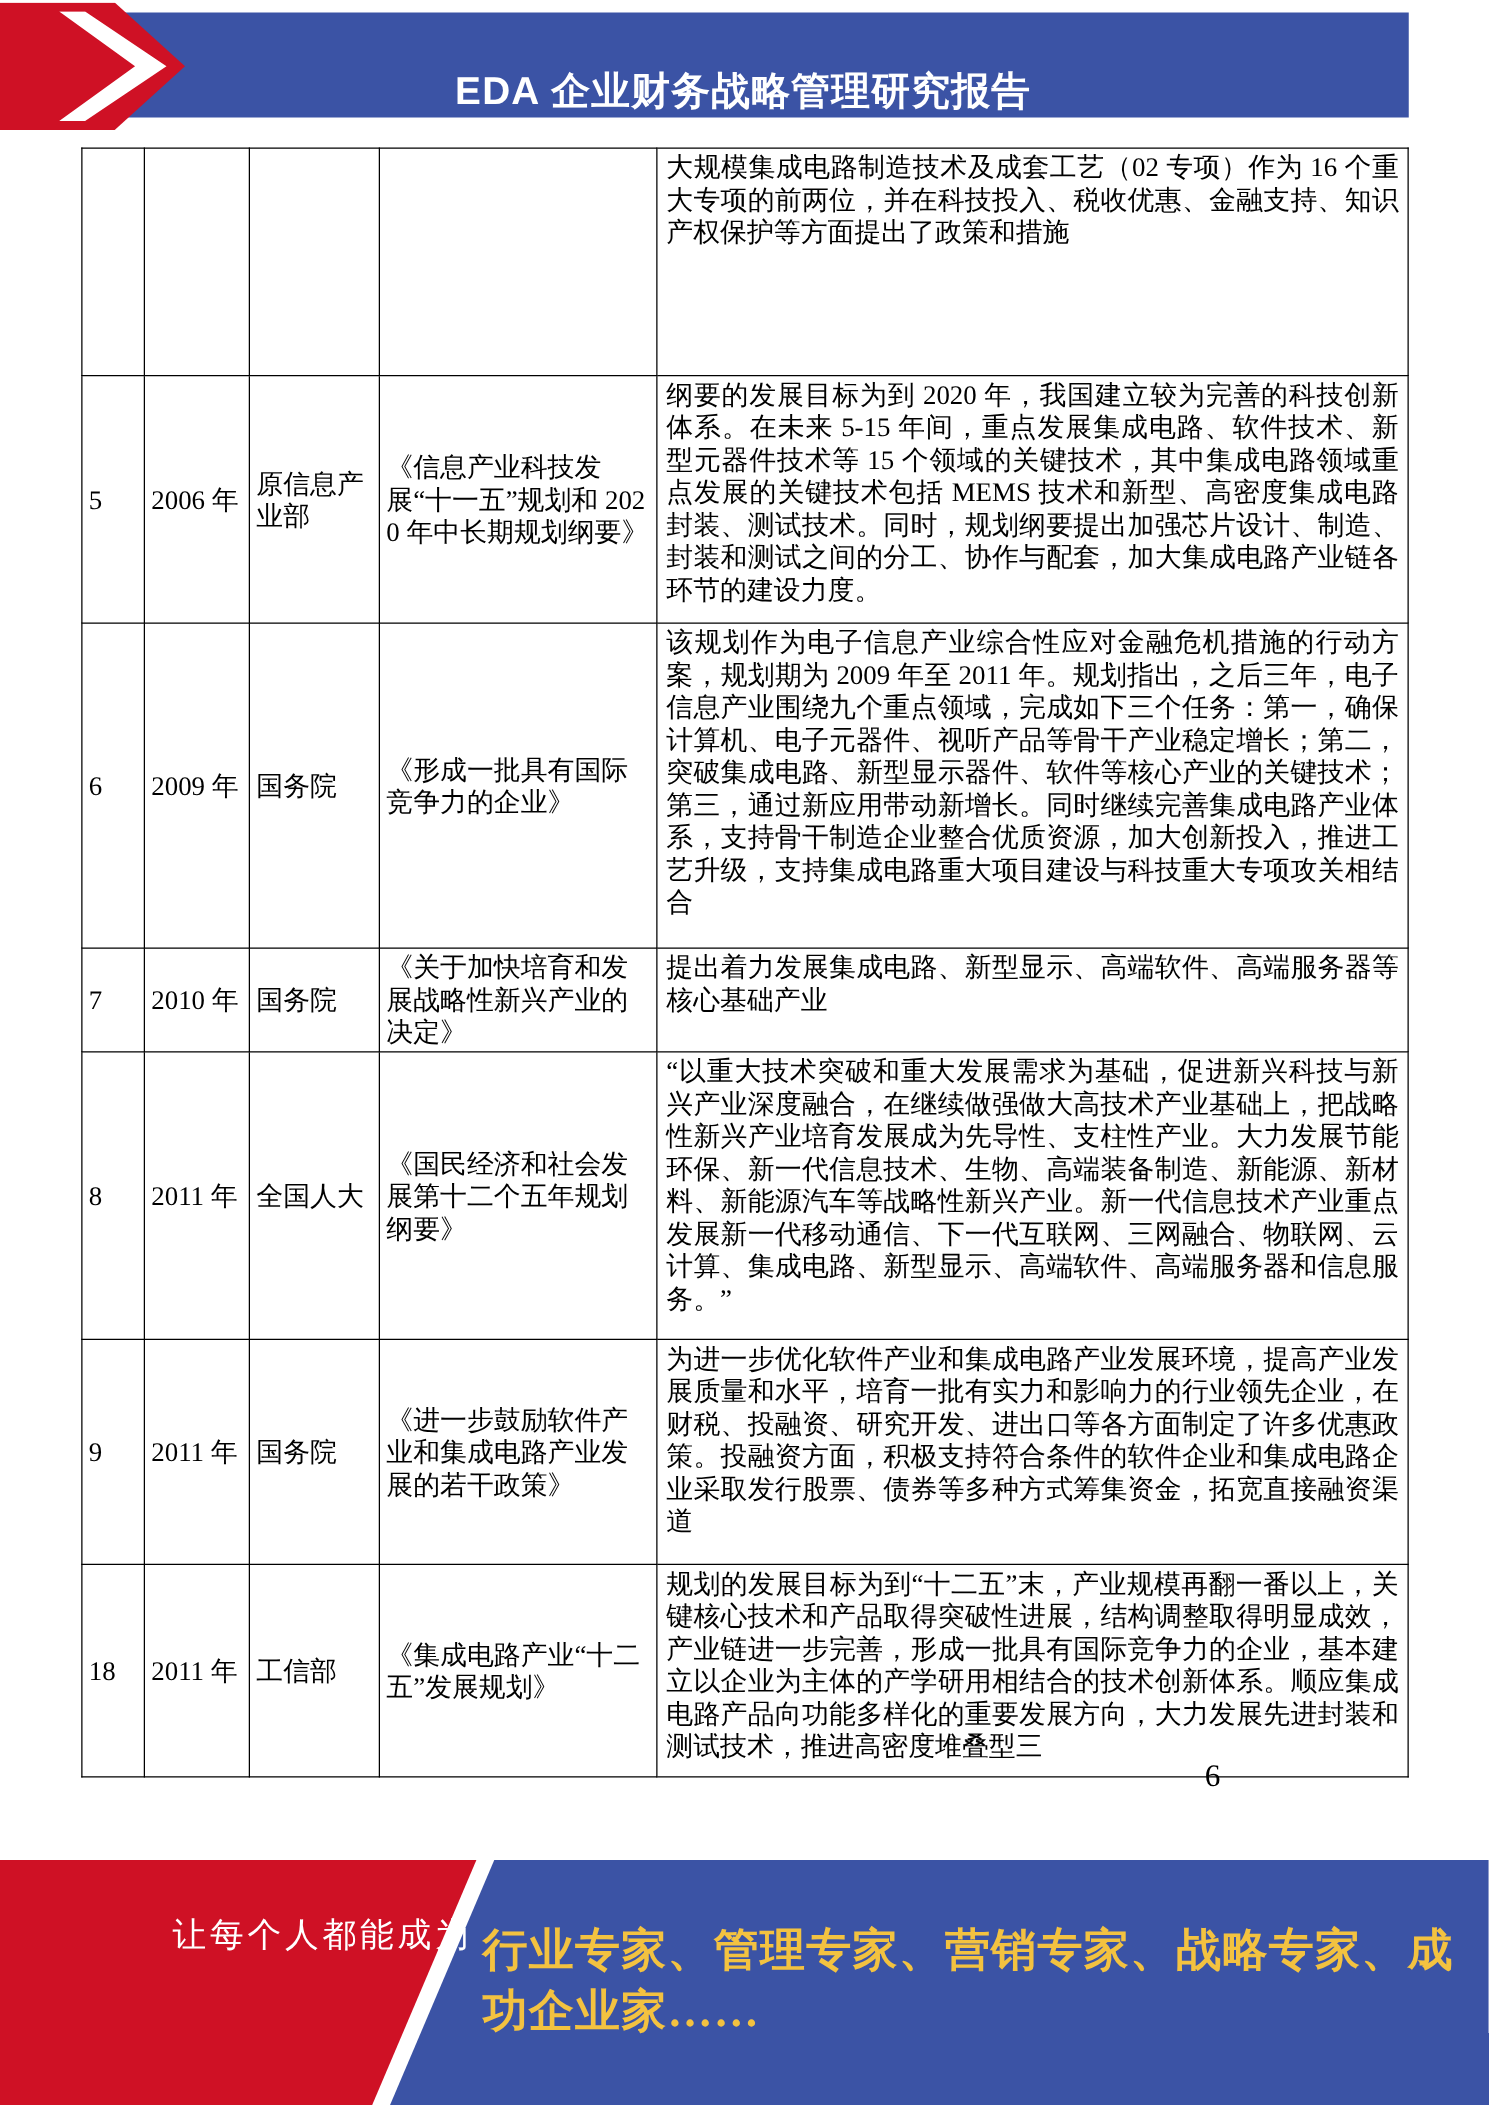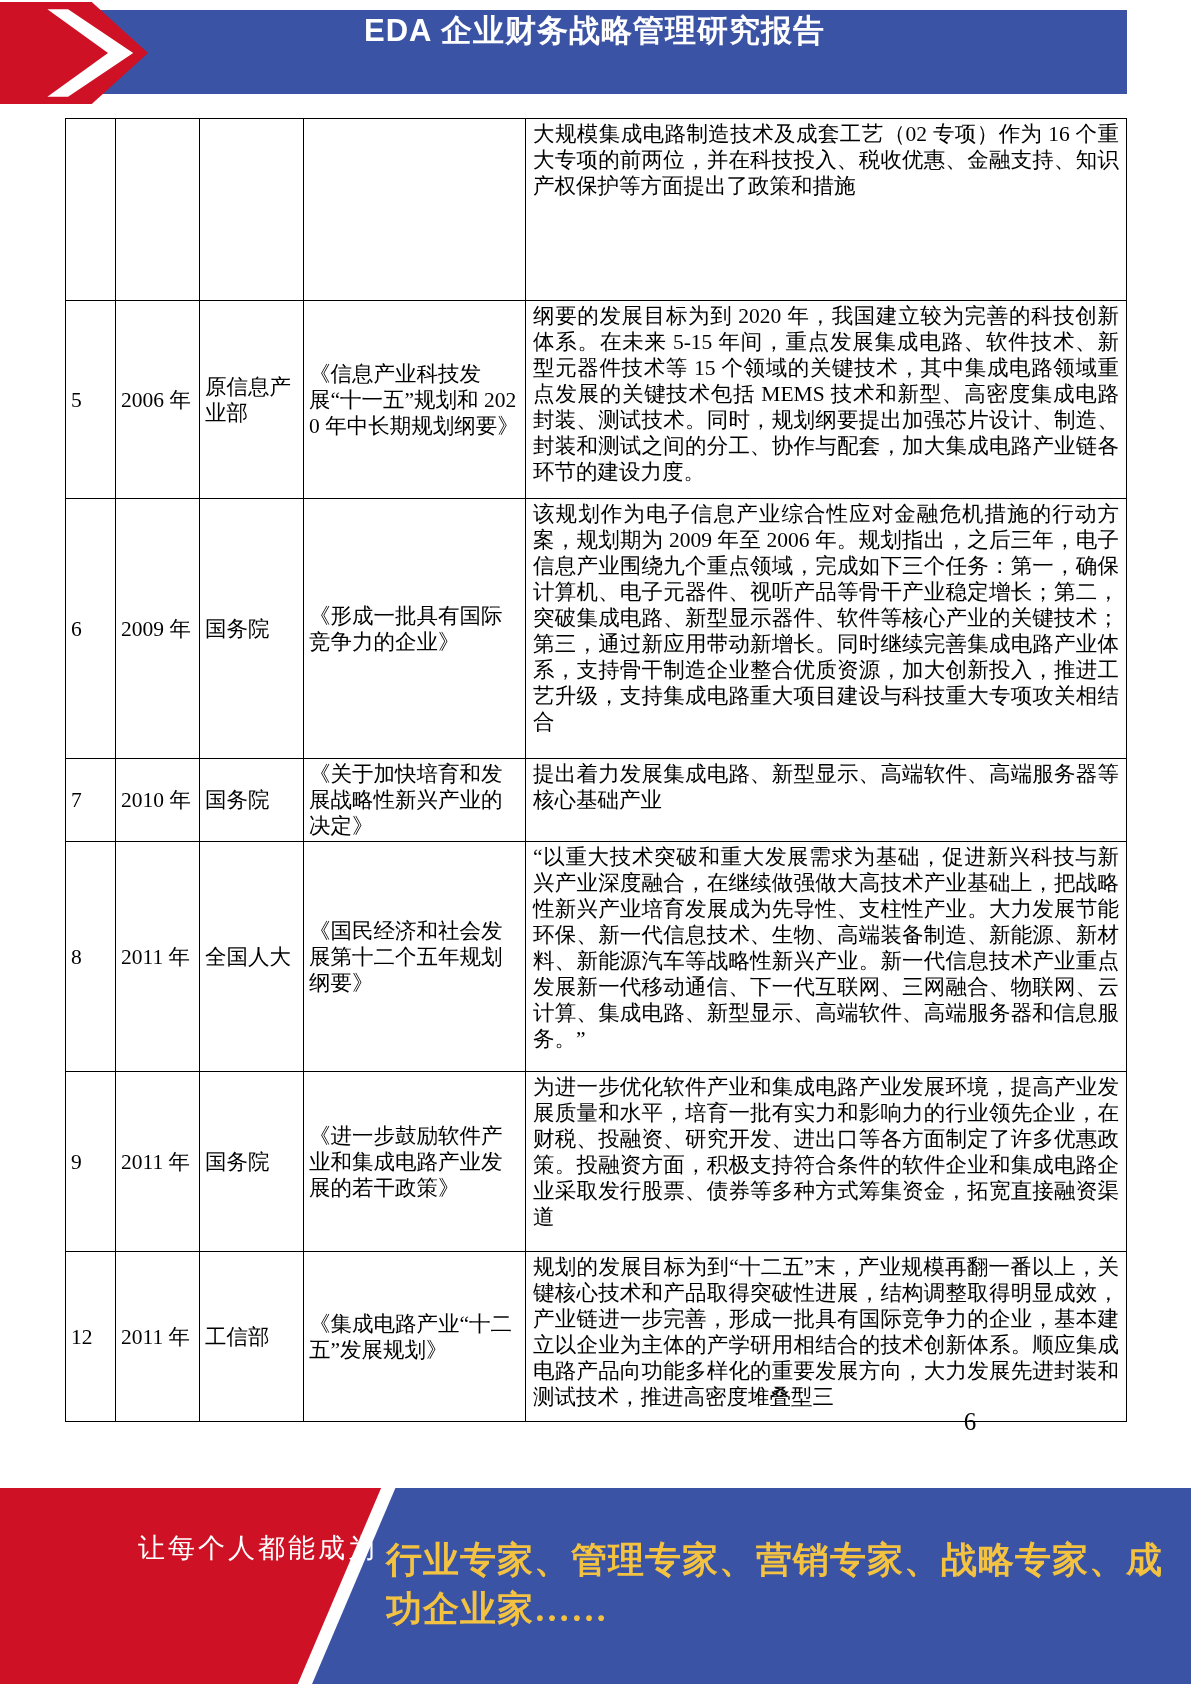--- a/index.html
+++ b/index.html
@@ -14,21 +14,21 @@
   :root {
     --red: #cf1125;
     --blue: #3b53a5;
     --gold: #f3c240;
   }
 
   
   .banner-bar {
     position: absolute; top: 10px; left: 62px; right: 64px; height: 84px;
     background: var(--blue);
-    display: flex; align-items: flex-start; justify-content: center;
+    display: flex; align-items: flex-end; justify-content: center;
   }
   .banner-title {
     color: #fff; font-weight: bold; font-size: 31px;
     font-family: "Liberation Sans", "DejaVu Sans", sans-serif;
     letter-spacing: 1px;
   }
   .arrow-wrap { position: absolute; top: 2px; left: 0; width: 148px; height: 102px; z-index: 3; }
   .arrow-red {
     position: absolute; inset: 0; background: var(--red);
     clip-path: polygon(0% 0%, 62% 0%, 100% 50%, 62% 100%, 0% 100%);
@@ -125,21 +125,21 @@
       <td class="c-year">2006 年</td>
       <td class="c-agency">原信息产业部</td>
       <td class="c-policy">《信息产业科技发展“十一五”规划和 2020 年中长期规划纲要》</td>
       <td class="c-desc">纲要的发展目标为到 2020 年，我国建立较为完善的科技创新体系。在未来 5-15 年间，重点发展集成电路、软件技术、新型元器件技术等 15 个领域的关键技术，其中集成电路领域重点发展的关键技术包括 MEMS 技术和新型、高密度集成电路封装、测试技术。同时，规划纲要提出加强芯片设计、制造、封装和测试之间的分工、协作与配套，加大集成电路产业链各环节的建设力度。</td>
     </tr>
     <tr class="r2">
       <td class="c-no">6</td>
       <td class="c-year">2009 年</td>
       <td class="c-agency">国务院</td>
       <td class="c-policy">《形成一批具有国际竞争力的企业》</td>
-      <td class="c-desc">该规划作为电子信息产业综合性应对金融危机措施的行动方案，规划期为 2009 年至 2006 年。规划指出，之后三年，电子信息产业围绕九个重点领域，完成如下三个任务：第一，确保计算机、电子元器件、视听产品等骨干产业稳定增长；第二，突破集成电路、新型显示器件、软件等核心产业的关键技术；第三，通过新应用带动新增长。同时继续完善集成电路产业体系，支持骨干制造企业整合优质资源，加大创新投入，推进工艺升级，支持集成电路重大项目建设与科技重大专项攻关相结合</td>
+      <td class="c-desc">该规划作为电子信息产业综合性应对金融危机措施的行动方案，规划期为 2009 年至 2011 年。规划指出，之后三年，电子信息产业围绕九个重点领域，完成如下三个任务：第一，确保计算机、电子元器件、视听产品等骨干产业稳定增长；第二，突破集成电路、新型显示器件、软件等核心产业的关键技术；第三，通过新应用带动新增长。同时继续完善集成电路产业体系，支持骨干制造企业整合优质资源，加大创新投入，推进工艺升级，支持集成电路重大项目建设与科技重大专项攻关相结合</td>
     </tr>
     <tr class="r3">
       <td class="c-no">7</td>
       <td class="c-year">2010 年</td>
       <td class="c-agency">国务院</td>
       <td class="c-policy">《关于加快培育和发展战略性新兴产业的决定》</td>
       <td class="c-desc">提出着力发展集成电路、新型显示、高端软件、高端服务器等核心基础产业</td>
     </tr>
     <tr class="r4">
       <td class="c-no">8</td>
@@ -149,21 +149,21 @@
       <td class="c-desc">“以重大技术突破和重大发展需求为基础，促进新兴科技与新兴产业深度融合，在继续做强做大高技术产业基础上，把战略性新兴产业培育发展成为先导性、支柱性产业。大力发展节能环保、新一代信息技术、生物、高端装备制造、新能源、新材料、新能源汽车等战略性新兴产业。新一代信息技术产业重点发展新一代移动通信、下一代互联网、三网融合、物联网、云计算、集成电路、新型显示、高端软件、高端服务器和信息服务。”</td>
     </tr>
     <tr class="r5">
       <td class="c-no">9</td>
       <td class="c-year">2011 年</td>
       <td class="c-agency">国务院</td>
       <td class="c-policy">《进一步鼓励软件产业和集成电路产业发展的若干政策》</td>
       <td class="c-desc">为进一步优化软件产业和集成电路产业发展环境，提高产业发展质量和水平，培育一批有实力和影响力的行业领先企业，在财税、投融资、研究开发、进出口等各方面制定了许多优惠政策。投融资方面，积极支持符合条件的软件企业和集成电路企业采取发行股票、债券等多种方式筹集资金，拓宽直接融资渠道</td>
     </tr>
     <tr class="r6">
-      <td class="c-no">12</td>
+      <td class="c-no">18</td>
       <td class="c-year">2011 年</td>
       <td class="c-agency">工信部</td>
       <td class="c-policy">《集成电路产业“十二五”发展规划》</td>
       <td class="c-desc">规划的发展目标为到“十二五”末，产业规模再翻一番以上，关键核心技术和产品取得突破性进展，结构调整取得明显成效，产业链进一步完善，形成一批具有国际竞争力的企业，基本建立以企业为主体的产学研用相结合的技术创新体系。顺应集成电路产品向功能多样化的重要发展方向，大力发展先进封装和测试技术，推进高密度堆叠型三</td>
     </tr>
   </tbody>
 </table>
 
 <div class="page-number">6</div>
 

